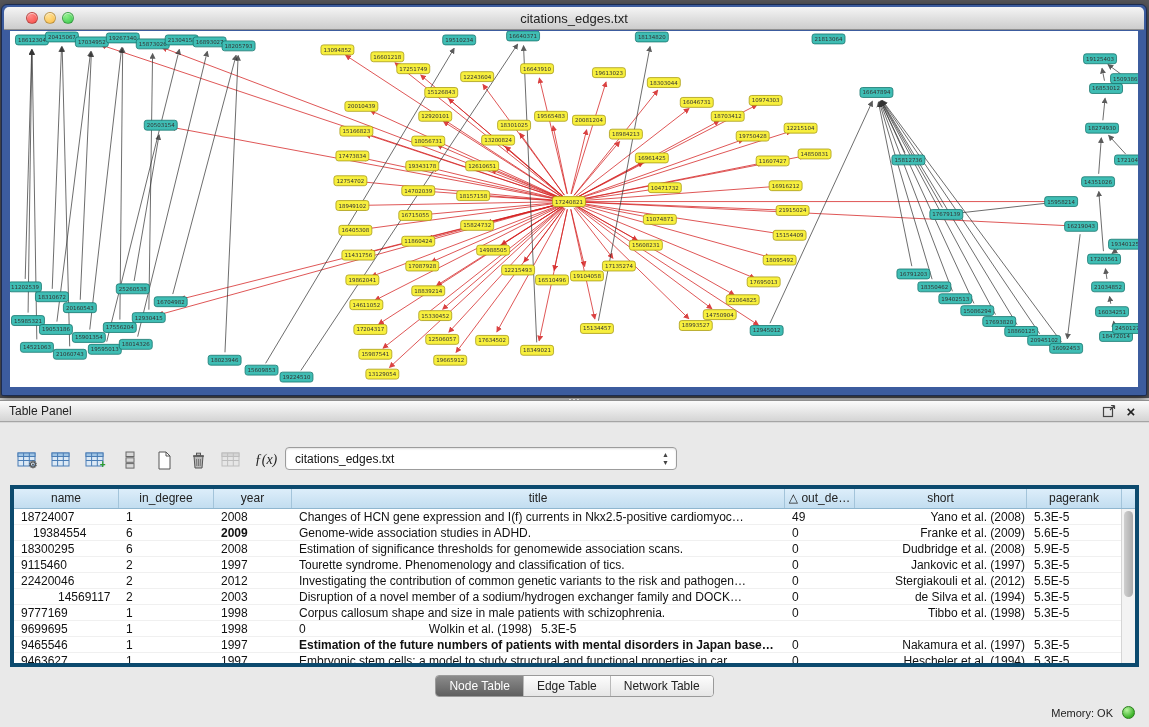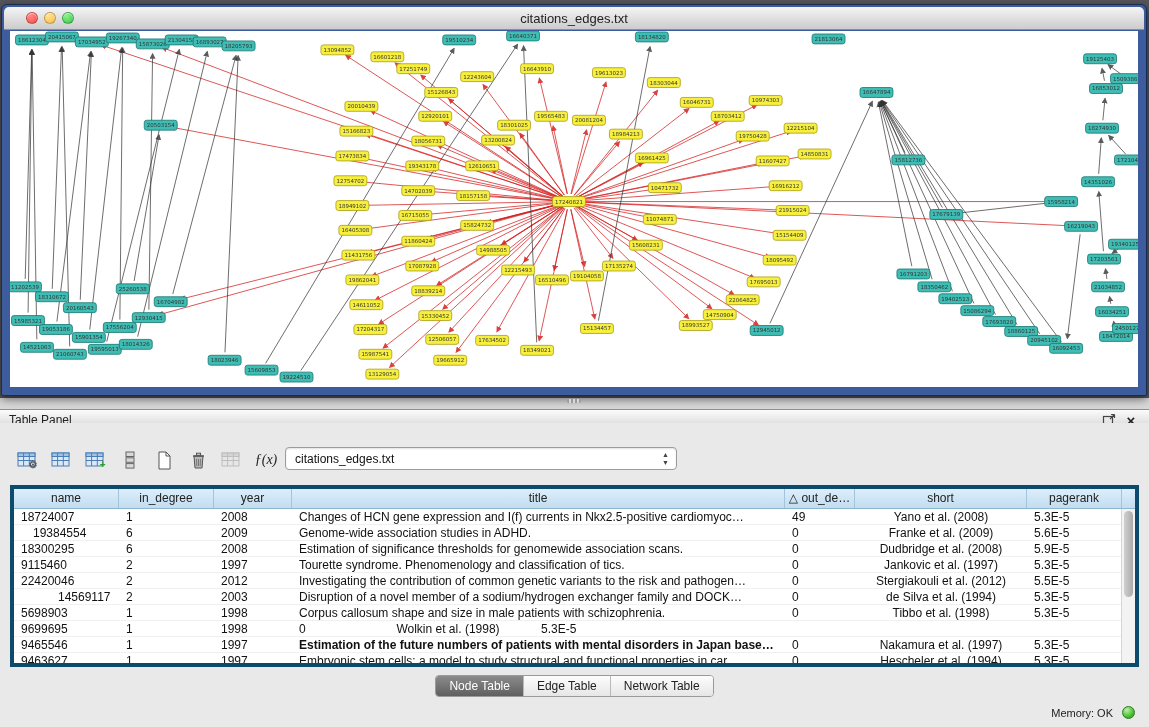--- a/index.html
+++ b/index.html
@@ -22,21 +22,21 @@
   .tl.y { left:40px; background:radial-gradient(circle at 35% 30%, #ffe194, #fdbc40); }
   .tl.g { left:58px; background:radial-gradient(circle at 35% 30%, #8ef08a, #33c748); }
   .graphbox { position:absolute; left:8px; right:8px; top:26px; bottom:8px; background:#ffffff; overflow:hidden; }
   .graphbox svg { width:100%; height:100%; display:block; }
   svg line.red { stroke:#d42222; stroke-width:.9; opacity:.85; }
   svg line.blk { stroke:#333333; stroke-width:.9; opacity:.8; }
   svg text.nl { font-family:"DejaVu Sans",sans-serif; font-size:5.5px; fill:#333; text-anchor:middle; pointer-events:none; }
 
   
   .panelbar { position:absolute; left:0; top:400px; width:100%; height:22px;
-              background:linear-gradient(#fbfbfb,#d4d4d4); border-top:1px solid #8f8f8f; border-bottom:1px solid #a5a5a5;margin-top:9px; }
+              background:linear-gradient(#fbfbfb,#d4d4d4); border-top:1px solid #8f8f8f; border-bottom:1px solid #a5a5a5; }
   .panelbar .ptitle { position:absolute; left:9px; top:3px; font-size:12px; color:#222; }
   .panelbar .pic { position:absolute; top:3px; width:16px; height:16px; cursor:pointer; text-align:center; }
   .panelbar .float { right:32px; }
   .panelbar .close { right:10px; font-size:15px; font-weight:bold; color:#222; line-height:15px; }
 
   .content { position:absolute; left:0; top:423px; width:100%; height:304px; background:#e9e9e9; }
 
   .toolbar { position:absolute; left:14px; top:22px; height:30px; display:flex; align-items:center; }
   .tbicon { width:28px; height:26px; margin-right:6px; display:flex; align-items:center; justify-content:center; cursor:pointer; border-radius:3px; }
   .tbicon.dis { opacity:.45; }
@@ -47,21 +47,21 @@
   .combo .cval { position:absolute; left:9px; top:4px; font-size:12px; color:#111; }
   .combo .steppers { position:absolute; right:7px; top:3px; font-size:7px; line-height:8px; color:#444; text-align:center; }
 
   .tablebox { position:absolute; left:10px; right:10px; top:62px; height:182px; background:#ffffff;
               border:4px solid #0c4a6e; overflow:hidden; }
   .thead { display:flex; height:20px; background:linear-gradient(#ddeefa,#c2ddf0); border-bottom:1px solid #8fb6cf; }
   .th { font-size:12px; color:#222; text-align:center; line-height:19px; border-right:1px solid #a3c4da;
         overflow:hidden; white-space:nowrap; flex:none; cursor:pointer; }
   .trow { display:flex; height:16px; border-bottom:1px solid #f0f0f0; cursor:default; }
   .td { font-size:12px; color:#111; line-height:16px; white-space:nowrap; overflow:hidden; flex:none; padding:0 2px 0 7px; }
-  .td.center { text-align:center; padding-left:2px; }
+  .td.center { text-align:right; padding-left:2px; }
   .vscroll { position:absolute; right:0; top:20px; bottom:0; width:14px; background:#f3f3f3; border-left:1px solid #d5d5d5; }
   .vthumb { position:absolute; left:2px; top:2px; width:9px; height:86px; border-radius:5px;
             background:linear-gradient(90deg,#cfcfcf,#ababab); cursor:grab; }
 
   .tabsrow { position:absolute; left:0; top:252px; width:100%; display:flex; justify-content:center; }
   .tabs { display:flex; border:1px solid #9a9a9a; border-radius:4px; overflow:hidden; background:#f2f2f2; }
   .tab { font-size:12px; padding:3px 13px; color:#222; background:linear-gradient(#fdfdfd,#e6e6e6);
          border-left:1px solid #b9b9b9; cursor:pointer; }
   .tab:first-child { border-left:none; }
   .tab.sel { background:linear-gradient(#8b8b8b,#5f5f5f); color:#fff; }
@@ -815,21 +815,21 @@
           <div class="td" style="width: 95px;">1</div>
           <div class="td" style="width: 78px;">2008</div>
           <div class="td" style="width: 493px;">Changes of HCN gene expression and I(f) currents in Nkx2.5-positive cardiomyoc…</div>
           <div class="td" style="width: 70px;">49</div>
           <div class="td center" style="width: 172px;">Yano et al. (2008)</div>
           <div class="td" style="width: 95px;">5.3E-5</div>
         </div>
         <div class="trow">
           <div class="td" style="width: 105px; padding-left: 19px;">19384554</div>
           <div class="td" style="width: 95px;">6</div>
-          <div class="td" style="width: 78px;">2009</div>
+          <div class="td" style="width: 78px; font-weight: bold;">2009</div>
           <div class="td" style="width: 493px;">Genome-wide association studies in ADHD.</div>
           <div class="td" style="width: 70px;">0</div>
           <div class="td center" style="width: 172px;">Franke et al. (2009)</div>
           <div class="td" style="width: 95px;">5.6E-5</div>
         </div>
         <div class="trow">
           <div class="td" style="width: 105px;">18300295</div>
           <div class="td" style="width: 95px;">6</div>
           <div class="td" style="width: 78px;">2008</div>
           <div class="td" style="width: 493px;">Estimation of significance thresholds for genomewide association scans.</div>
@@ -858,21 +858,21 @@
         <div class="trow">
           <div class="td" style="width: 105px; padding-left: 44px;">14569117</div>
           <div class="td" style="width: 95px;">2</div>
           <div class="td" style="width: 78px;">2003</div>
           <div class="td" style="width: 493px;">Disruption of a novel member of a sodium/hydrogen exchanger family and DOCK…</div>
           <div class="td" style="width: 70px;">0</div>
           <div class="td center" style="width: 172px;">de Silva et al. (1994)</div>
           <div class="td" style="width: 95px;">5.3E-5</div>
         </div>
         <div class="trow">
-          <div class="td" style="width: 105px;">5698903</div>
+          <div class="td" style="width: 105px;">9777169</div>
           <div class="td" style="width: 95px;">1</div>
           <div class="td" style="width: 78px;">1998</div>
           <div class="td" style="width: 493px;">Corpus callosum shape and size in male patients with schizophrenia.</div>
           <div class="td" style="width: 70px;">0</div>
           <div class="td center" style="width: 172px;">Tibbo et al. (1998)</div>
           <div class="td" style="width: 95px;">5.3E-5</div>
         </div>
         <div class="trow">
           <div class="td" style="width: 105px;">9699695</div>
           <div class="td" style="width: 95px;">1</div>

